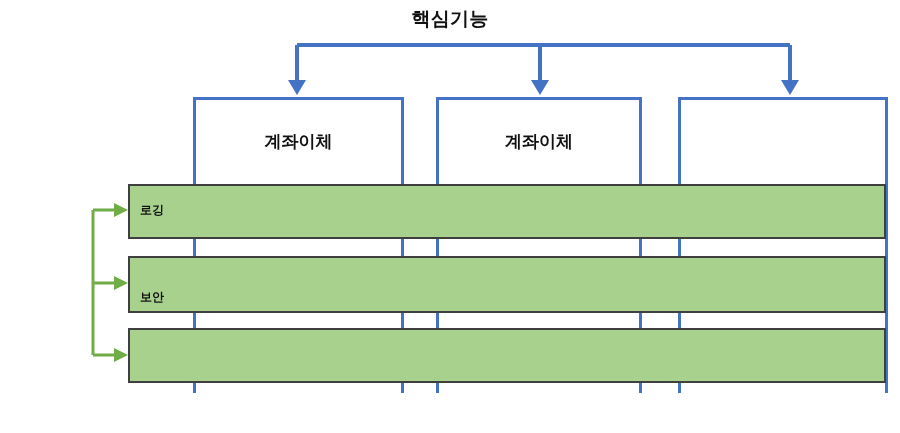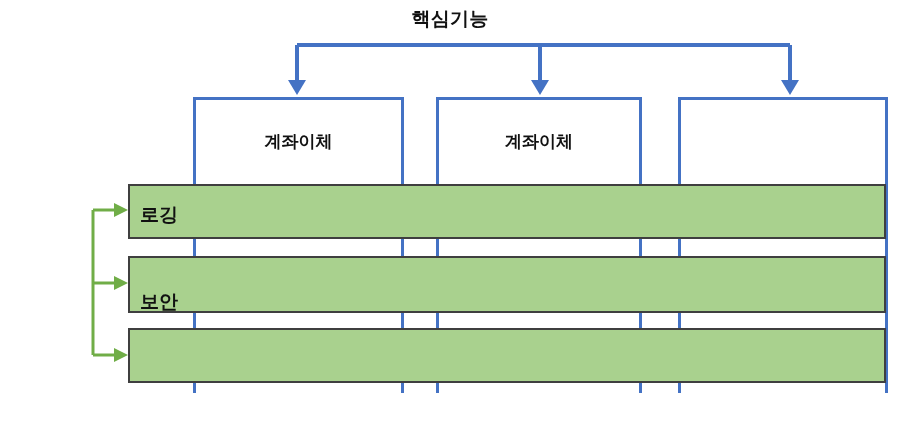--- a/index.html
+++ b/index.html
@@ -76,21 +76,21 @@
   .bar {
     position: absolute;
     background: #A9D18E;
     border: 2px solid #3F3F3F;
     box-sizing: border-box;
   }
   .bar-top   { z-index: 3; }
   .bar-other { z-index: 5; }
   .bar-label {
     position: absolute;
-    font-size: 19px;
+    font-size: 12px;
     font-weight: bold;
     color: #111111;
     white-space: nowrap;
     z-index: 6;
   }
 </style>
 </head>
 <body>
 
 <div id="diagram-root">

